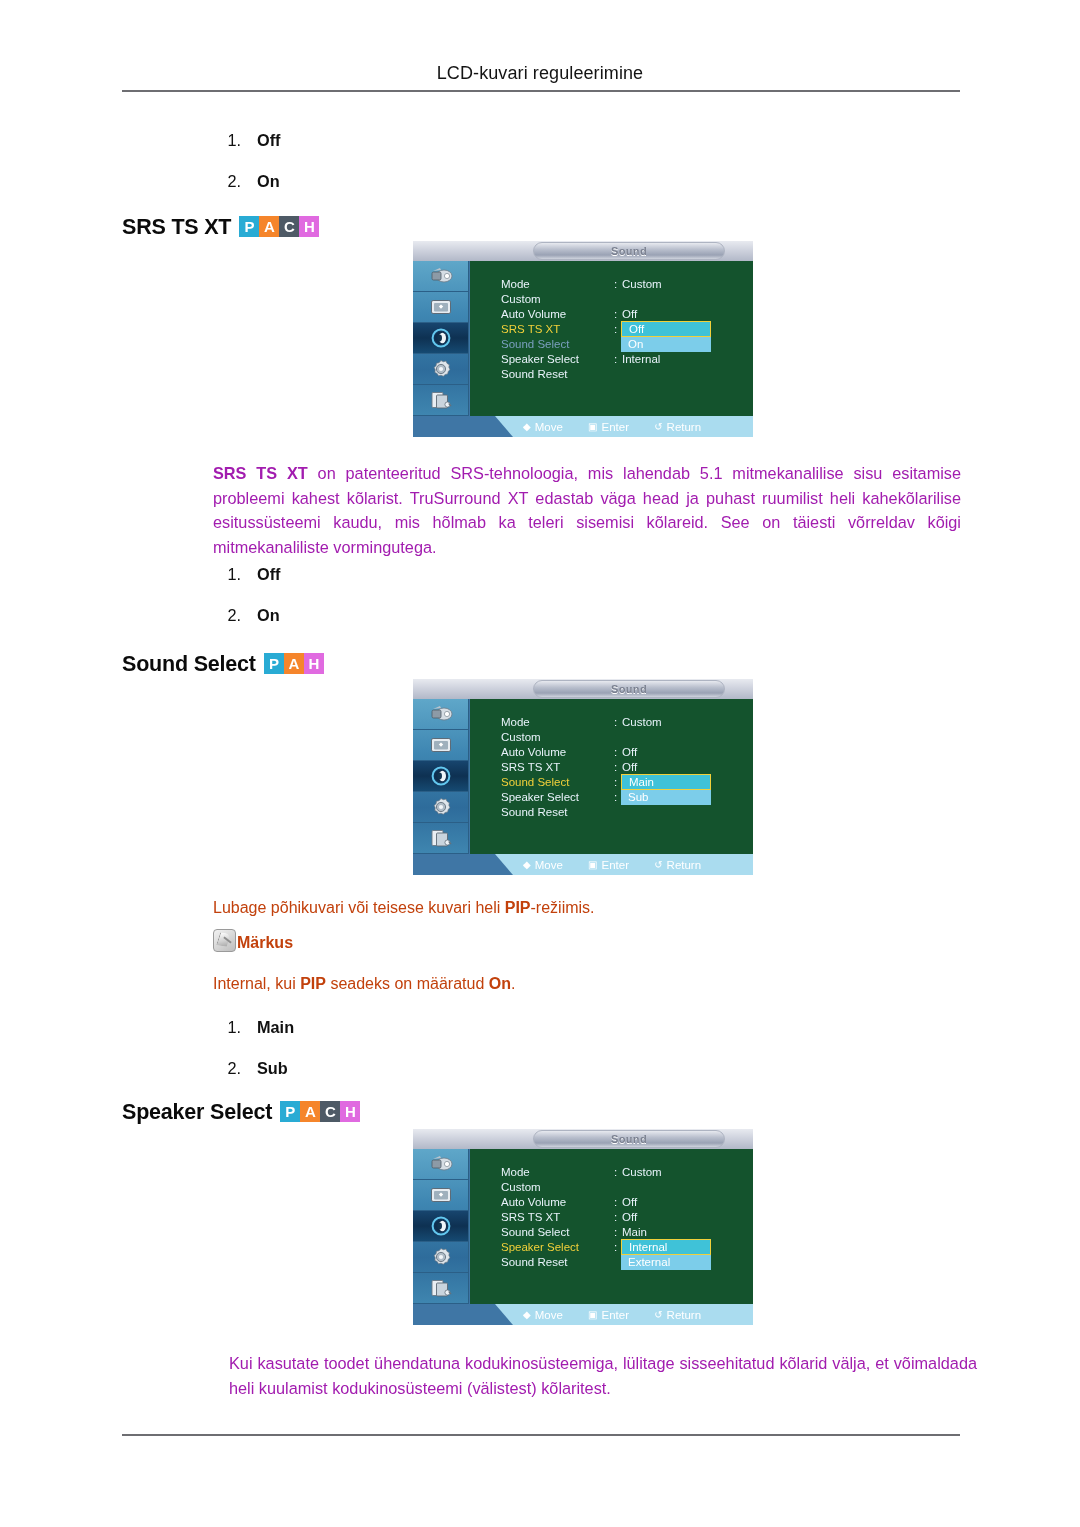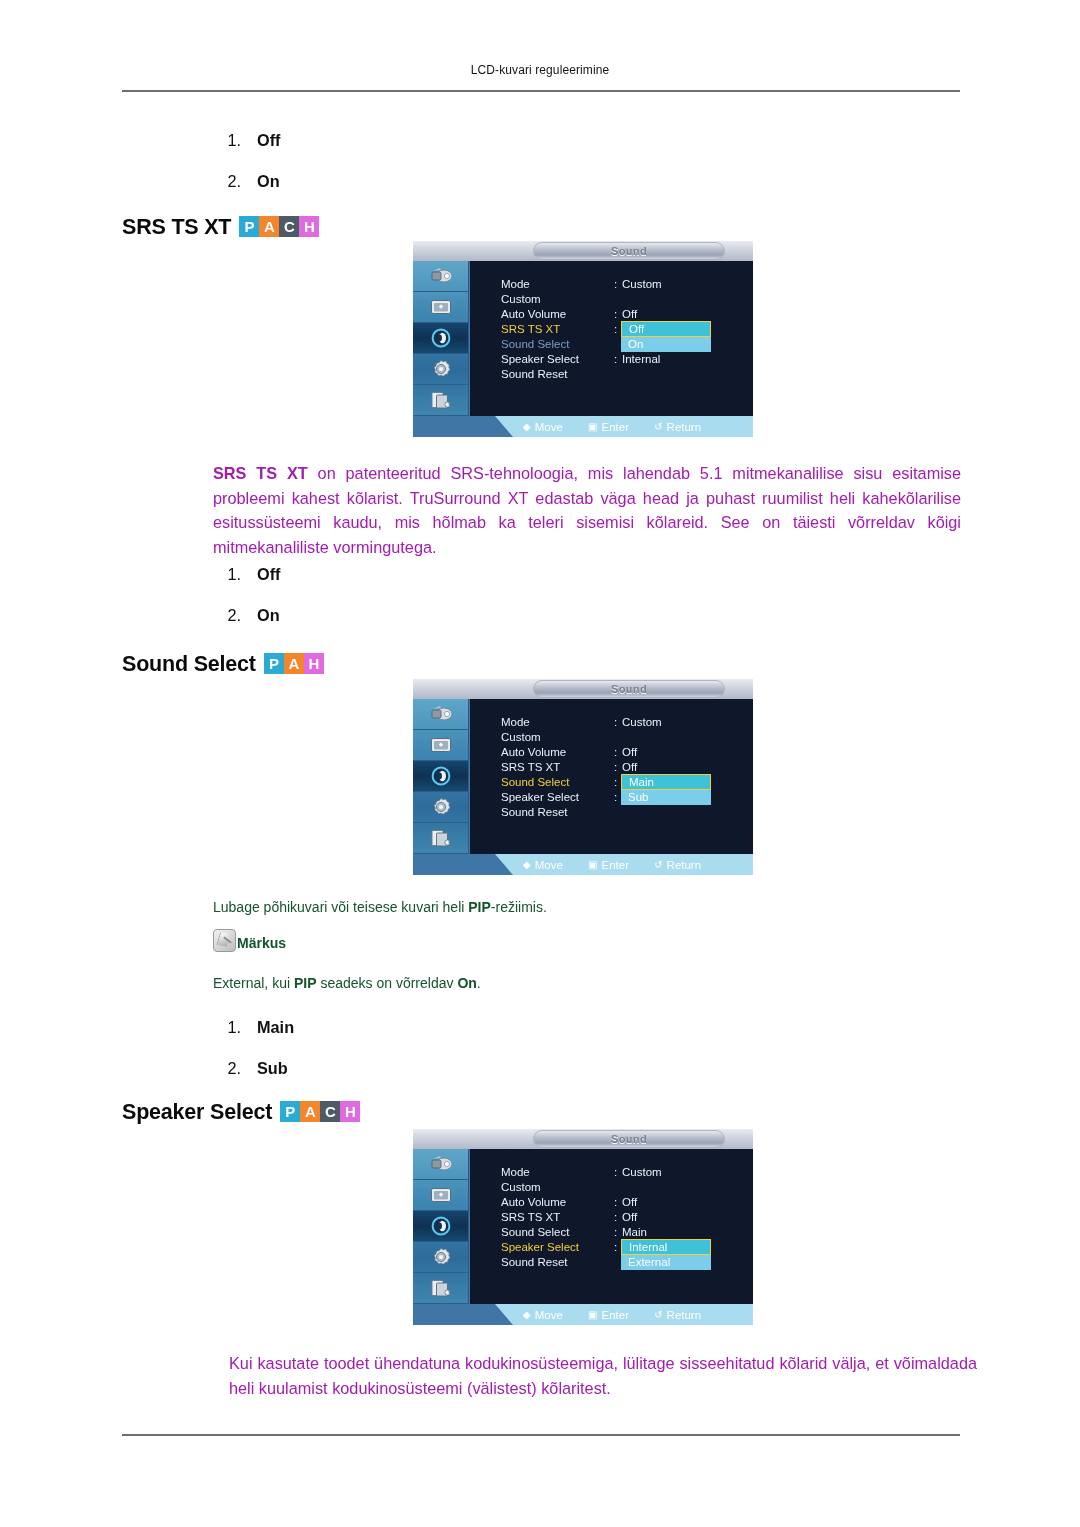--- a/index.html
+++ b/index.html
@@ -23,21 +23,21 @@
     box-sizing: border-box;
   }
 
   
   .header-title {
     position: absolute;
     top: 63px;
     left: 0;
     width: 1080px;
     text-align: center;
-    font-size: 12px;
+    font-size: 18px;
     color: #141414;
     letter-spacing: 0.1px;
   }
   .header-rule {
     position: absolute;
     top: 90px;
     left: 122px;
     width: 838px;
     height: 2px;
     background: #6e6e72;
@@ -116,23 +116,23 @@
     font-family: "Liberation Sans", sans-serif;
   }
   .badge-p { background: #29abd4; }
   .badge-a { background: #f5852b; }
   .badge-c { background: #4e5a66; }
   .badge-h { background: #e06ae0; }
 
   
   .note-row {
     position: absolute;
-    font-size: 14px;
+    font-size: 16px;
     font-weight: bold;
-    color: #14532d;
+    color: #c2410c;
     white-space: nowrap;
   }
   .note-icon {
     display: inline-block;
     width: 21px;
     height: 21px;
     vertical-align: -4px;
     margin-right: 1px;
     border-radius: 4px;
     background: linear-gradient(145deg, #f2f2f2 0%, #d9d9d9 48%, #bdbdbd 100%);
@@ -227,21 +227,21 @@
     width: 26px;
     height: 22px;
   }
 
   .osd-body {
     position: absolute;
     left: 57px;
     top: 20px;
     right: 0;
     height: 155px;
-    background: #0f172a;
+    background: #14532d;
   }
 
   .osd-row {
     position: absolute;
     height: 15px;
     font-size: 11.5px;
     line-height: 15px;
     color: #e9f3fb;
     white-space: nowrap;
   }
@@ -535,21 +535,21 @@
 
   <div class="note-row" style="top:899px; left:213px; font-weight:normal;">
     <span>Lubage põhikuvari või teisese kuvari heli </span><b>PIP</b><span>-režiimis.</span>
   </div>
 
   <div class="note-row" style="top:929px; left:213px;">
     <span class="note-icon"></span><span>Märkus</span>
   </div>
 
   <div class="note-row" style="top:975px; left:213px; font-weight:normal;">
-    <span>External, kui </span><b>PIP</b><span> seadeks on võrreldav </span><b>On</b><span>.</span>
+    <span>Internal, kui </span><b>PIP</b><span> seadeks on määratud </span><b>On</b><span>.</span>
   </div>
 
   <div class="numlist" style="top:1018px; left:213px;">
     <span class="li">
       <span class="num">1.</span>
       <span class="val">Main</span>
     </span>
     <span class="li">
       <span class="num">2.</span>
       <span class="val">Sub</span>

